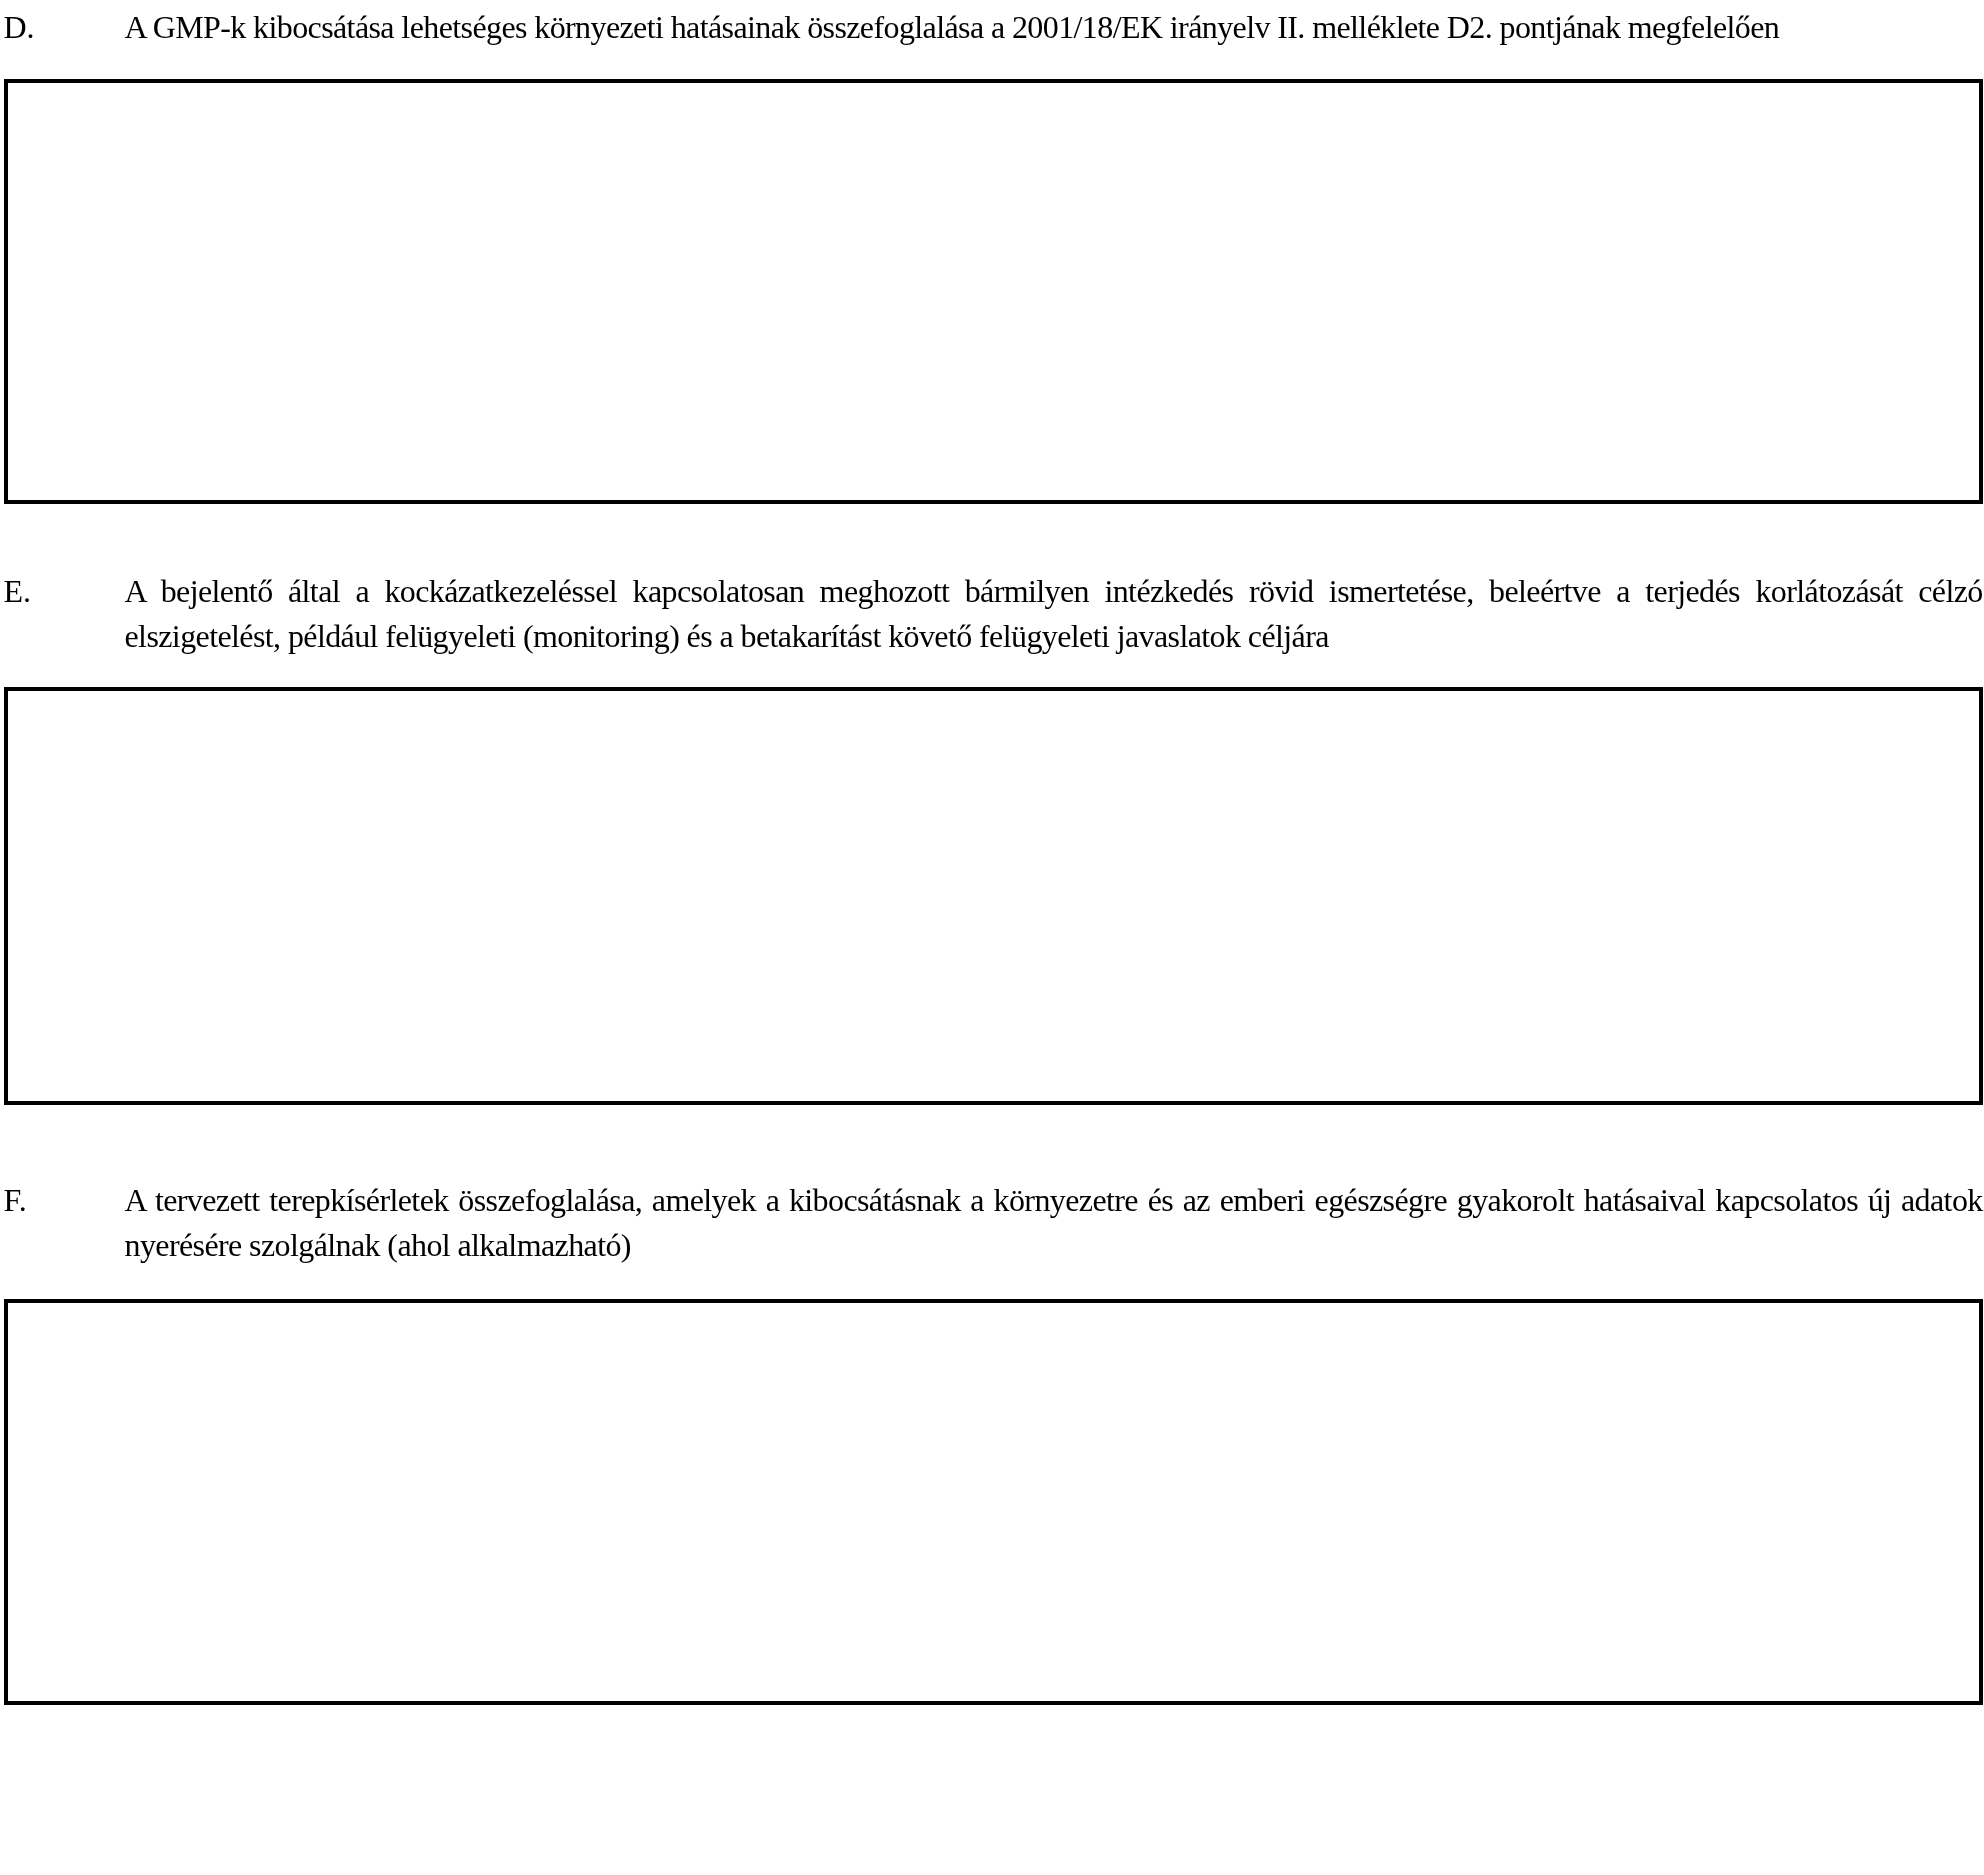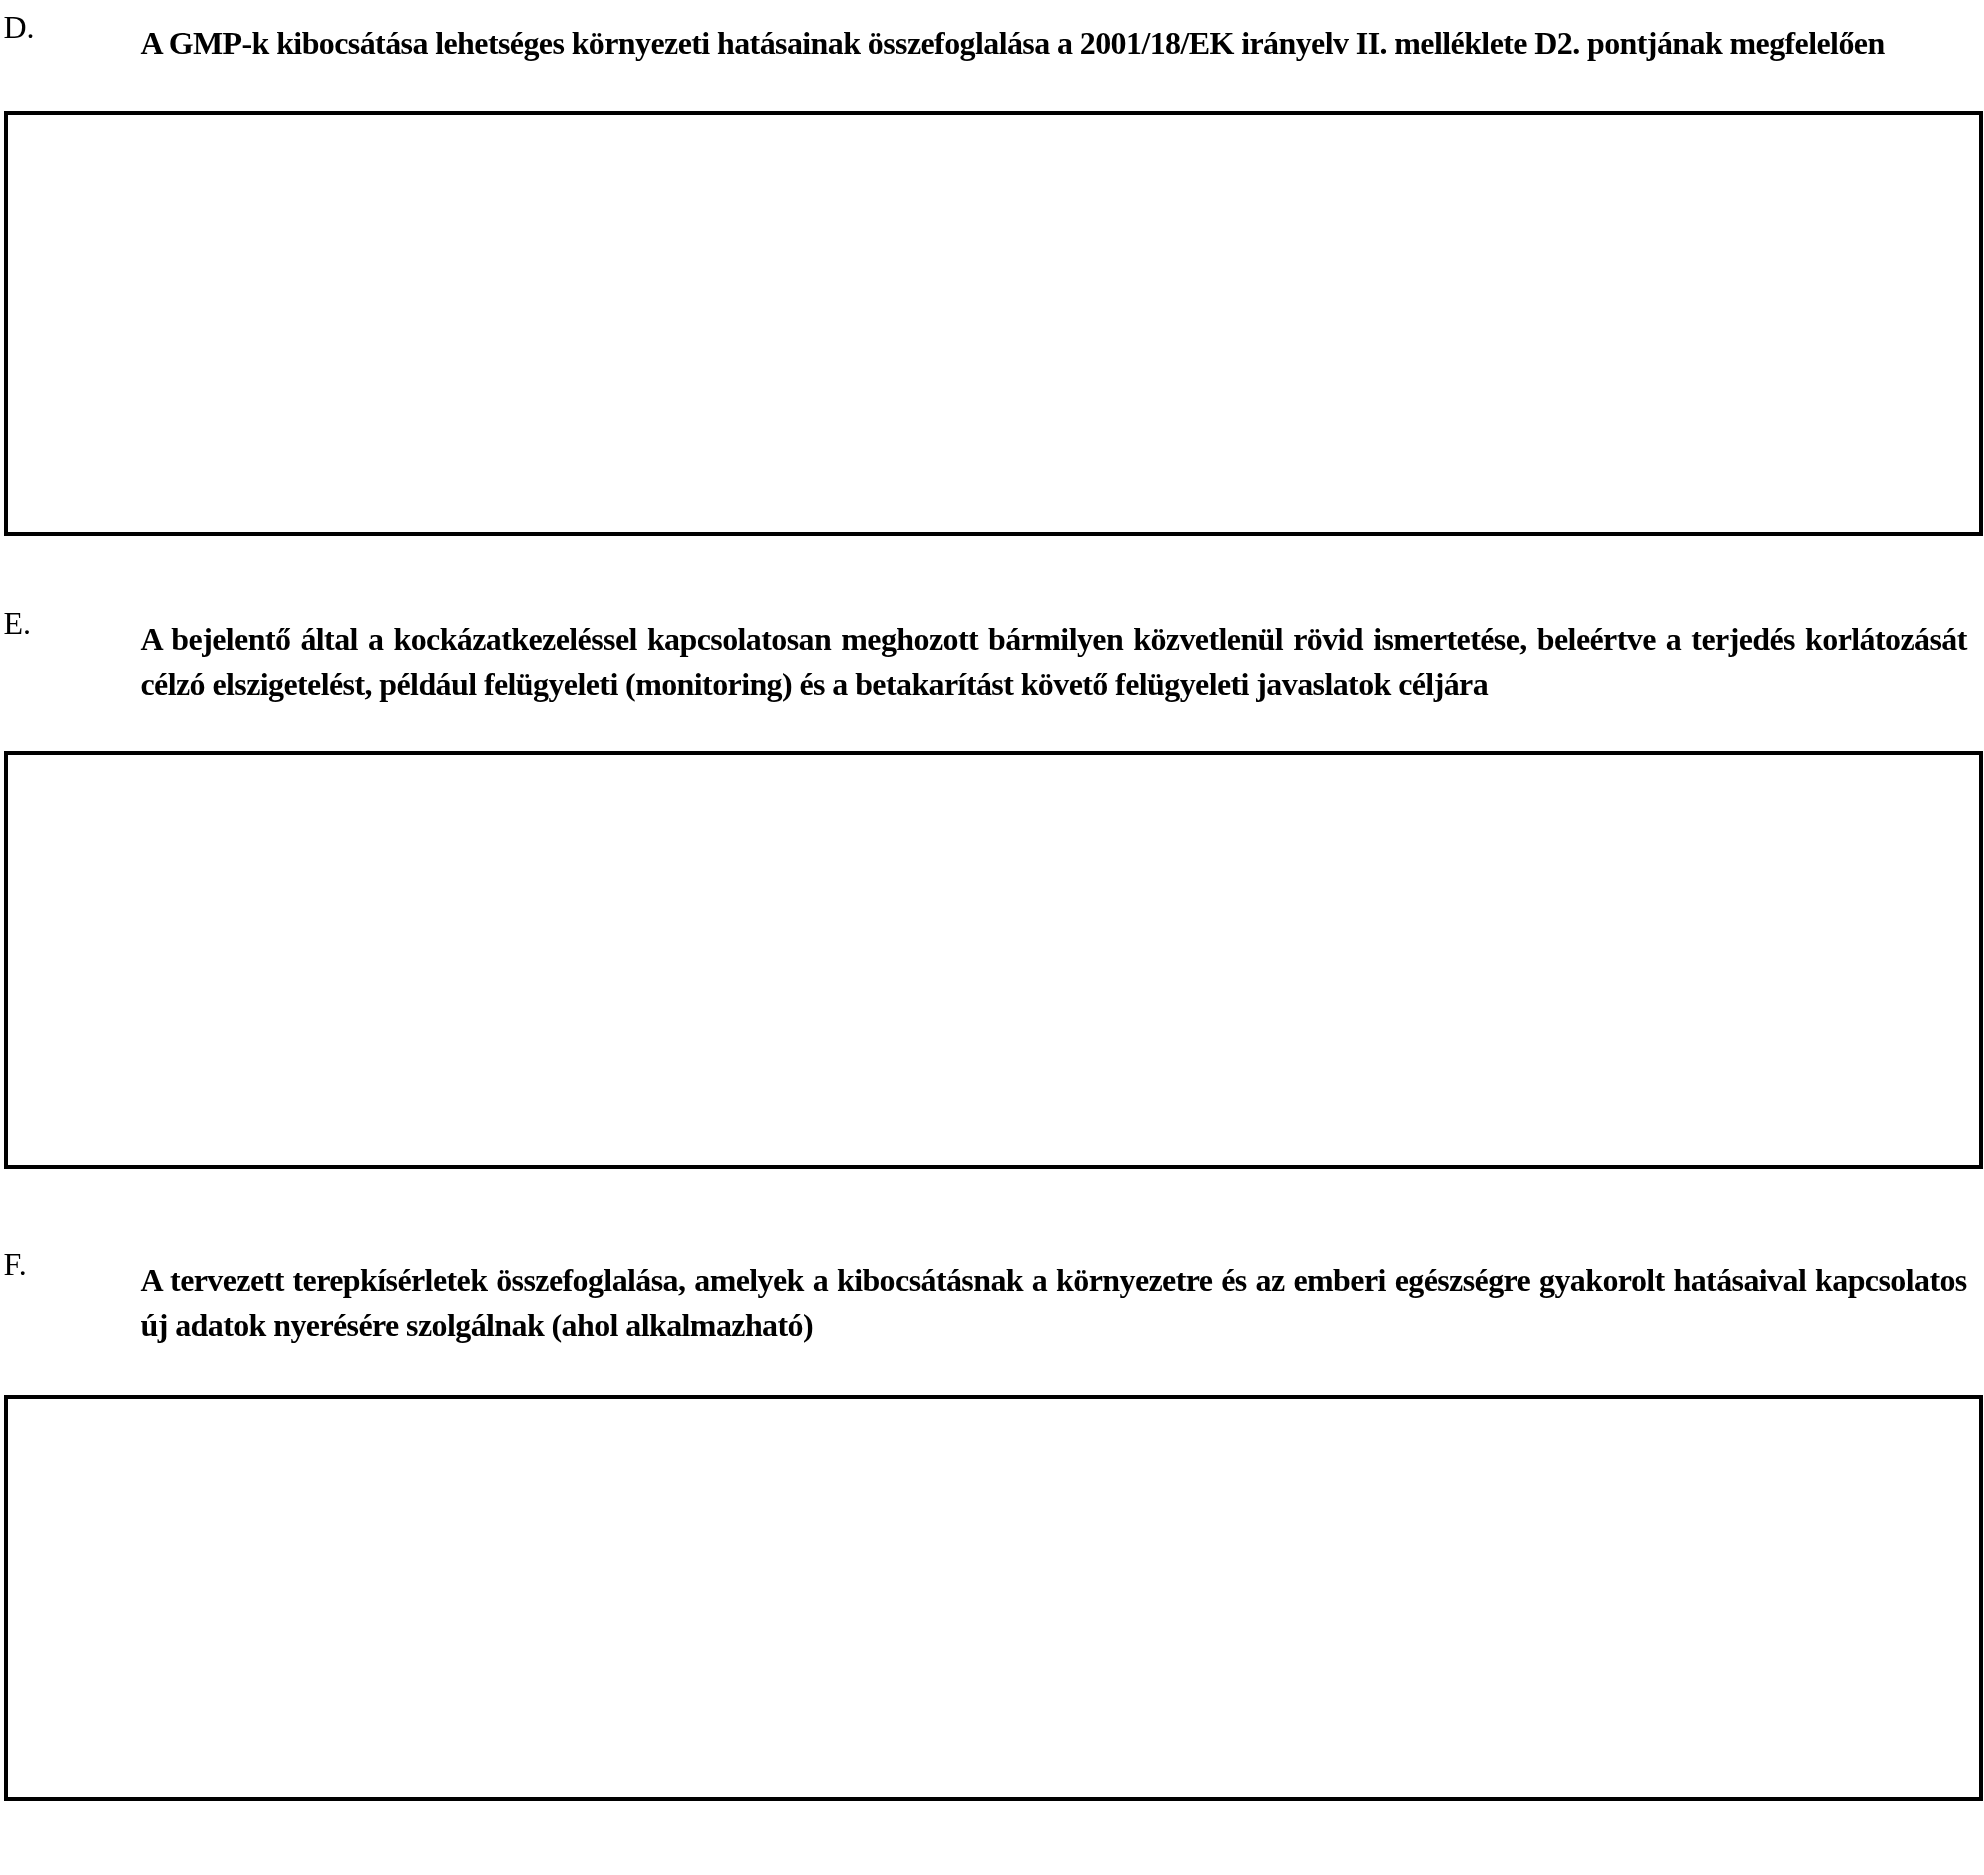--- a/index.html
+++ b/index.html
@@ -27,24 +27,24 @@
     align-items: flex-start;
   }
   .sec-label {
     flex: 0 0 121px;
     font-size: 32px;
     line-height: 45px;
     font-weight: normal;
   }
   .sec-heading {
     flex: 1;
-    margin: 16px;
+    margin: 0;
     font-size: 32px;
     line-height: 45px;
-    font-weight: bold;
+    font-weight: normal;
     letter-spacing: -0.6px;
     text-align: justify;
   }
   .sec-note {
     margin: 29px 0 0 121px;
     font-size: 32px;
     line-height: 50px;
     font-style: italic;
     font-weight: normal;
     letter-spacing: -0.3px;
@@ -73,21 +73,21 @@
     <div class="heading-row">
       <span class="sec-label">D.</span>
       <h2 class="sec-heading">A GMP-k kibocsátása lehetséges környezeti hatásainak összefoglalása a 2001/18/EK irányelv II. melléklete D2. pontjának megfelelően</h2>
     </div>
     <div class="field-box"></div>
   </section>
 
   <section class="sec sec-e">
     <div class="heading-row">
       <span class="sec-label">E.</span>
-      <h2 class="sec-heading">A bejelentő által a kockázatkezeléssel kapcsolatosan meghozott bármilyen közvetlenül rövid ismertetése, beleértve a terjedés korlátozását célzó elszigetelést, például felügyeleti (monitoring) és a betakarítást követő felügyeleti javaslatok céljára</h2>
+      <h2 class="sec-heading">A bejelentő által a kockázatkezeléssel kapcsolatosan meghozott bármilyen intézkedés rövid ismertetése, beleértve a terjedés korlátozását célzó elszigetelést, például felügyeleti (monitoring) és a betakarítást követő felügyeleti javaslatok céljára</h2>
     </div>
     <div class="field-box"></div>
   </section>
 
   <section class="sec sec-f">
     <div class="heading-row">
       <span class="sec-label">F.</span>
       <h2 class="sec-heading">A tervezett terepkísérletek összefoglalása, amelyek a kibocsátásnak a környezetre és az emberi egészségre gyakorolt hatásaival kapcsolatos új adatok nyerésére szolgálnak (ahol alkalmazható)</h2>
     </div>
     <div class="field-box"></div>

